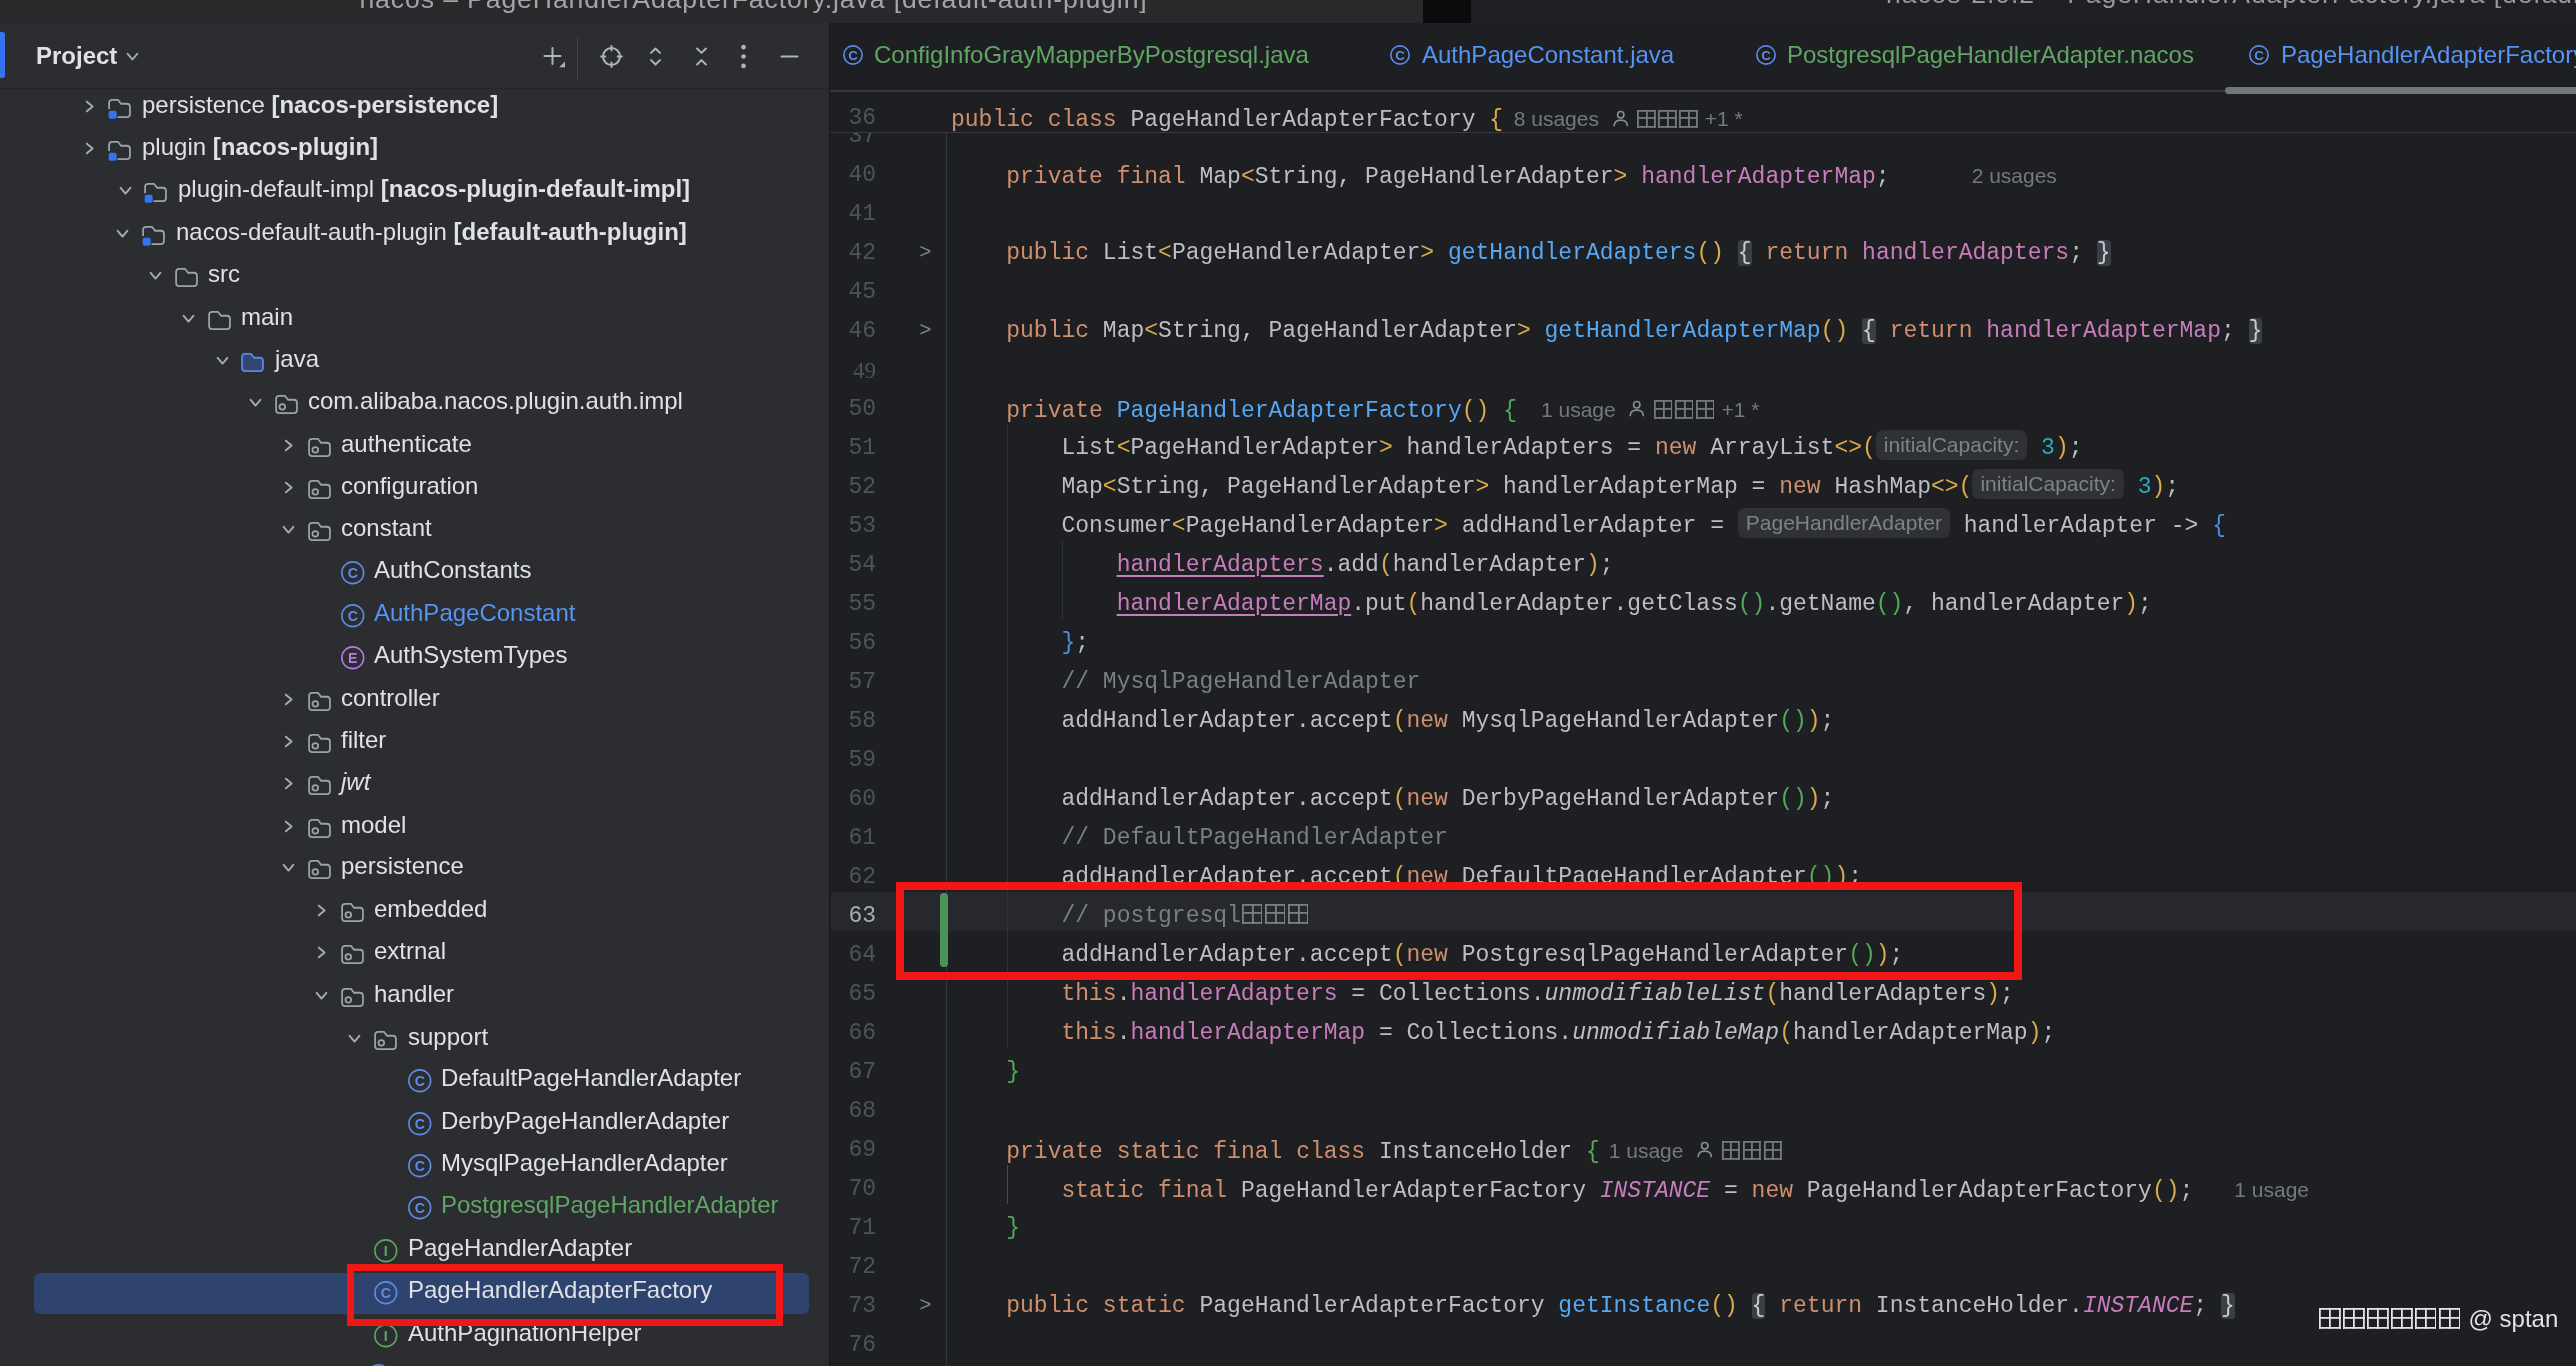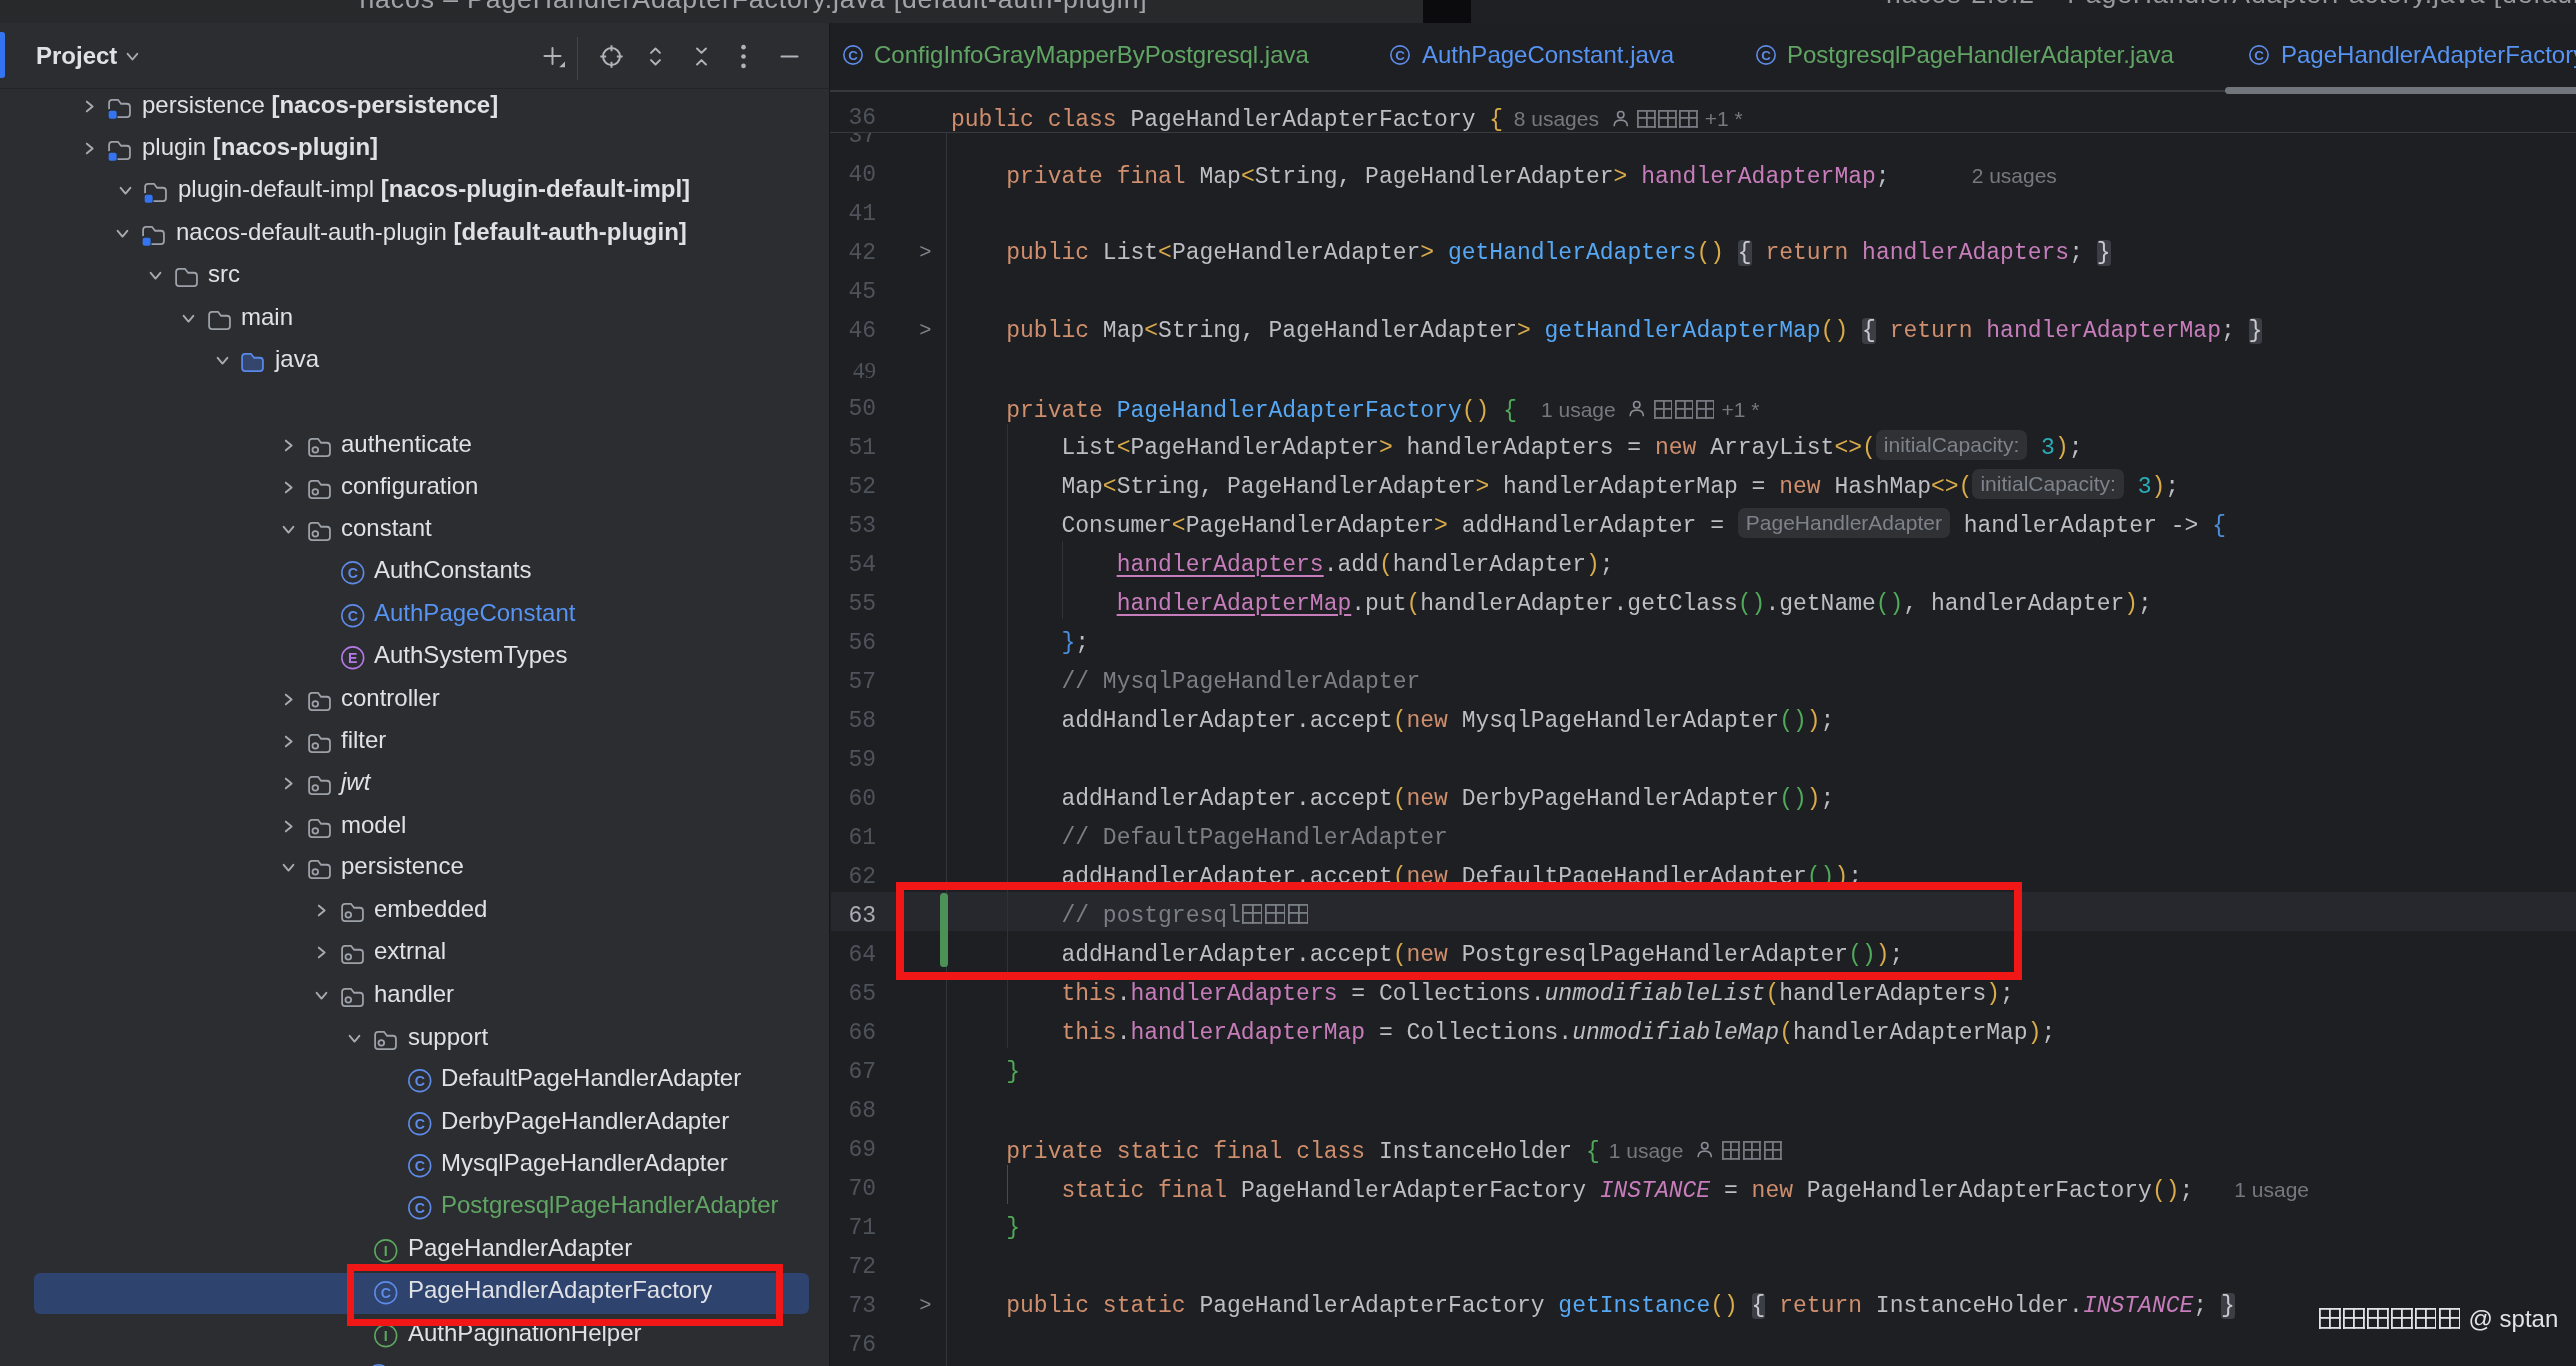--- a/index.html
+++ b/index.html
@@ -141,20 +141,30 @@
       </div>
 <div class="treerow" style="top:317px;">
         <div class="trchev" style="left:215px;"><svg width="15" height="15" viewBox="0 0 17 17" style="">
             <polyline points="3,5.5 8.5,12 14,5.5" fill="none" stroke="#A6AAB1" stroke-width="2.2" stroke-linecap="round" stroke-linejoin="round"></polyline>
           </svg></div>
         <div class="tricon" style="left:239px;"><svg width="27.5" height="27.5" viewBox="0 0 31 31" style="">
             <path d="M3.5 10 q0-3.5 3.5-3.5 h6.5 l3.5 4.5 H23.5 q3.5 0 3.5 3.5 v8 q0 3.5-3.5 3.5 H7 q-3.5 0-3.5-3.5 z" fill="rgba(70,118,220,0.35)" stroke="#5988E9" stroke-width="2"></path>
           </svg></div>
         <div class="trtext" style="left:275px;">java</div>
       </div>
+<div class="treerow" style="top:359px;">
+        <div class="trchev" style="left:248px;"><svg width="15" height="15" viewBox="0 0 17 17" style="">
+            <polyline points="3,5.5 8.5,12 14,5.5" fill="none" stroke="#A6AAB1" stroke-width="2.2" stroke-linecap="round" stroke-linejoin="round"></polyline>
+          </svg></div>
+        <div class="tricon" style="left:273px;"><svg width="27.5" height="27.5" viewBox="0 0 31 31" style="">
+            <path d="M3.5 10 q0-3.5 3.5-3.5 h6.5 l3.5 4.5 H23.5 q3.5 0 3.5 3.5 v8 q0 3.5-3.5 3.5 H7 q-3.5 0-3.5-3.5 z" fill="none" stroke="#9DA2AA" stroke-width="2"></path>
+            <circle cx="10.5" cy="19" r="3.2" fill="none" stroke="#9DA2AA" stroke-width="2"></circle>
+          </svg></div>
+        <div class="trtext" style="left:308px;">com.alibaba.nacos.plugin.auth.impl</div>
+      </div>
 <div class="treerow" style="top:402px;">
         <div class="trchev" style="left:281px;"><svg width="15" height="15" viewBox="0 0 17 17" style="">
             <polyline points="5.5,3 12,8.5 5.5,14" fill="none" stroke="#A6AAB1" stroke-width="2.2" stroke-linecap="round" stroke-linejoin="round"></polyline>
           </svg></div>
         <div class="tricon" style="left:306px;"><svg width="27.5" height="27.5" viewBox="0 0 31 31" style="">
             <path d="M3.5 10 q0-3.5 3.5-3.5 h6.5 l3.5 4.5 H23.5 q3.5 0 3.5 3.5 v8 q0 3.5-3.5 3.5 H7 q-3.5 0-3.5-3.5 z" fill="none" stroke="#9DA2AA" stroke-width="2"></path>
             <circle cx="10.5" cy="19" r="3.2" fill="none" stroke="#9DA2AA" stroke-width="2"></circle>
           </svg></div>
         <div class="trtext" style="left:341px;">authenticate</div>
       </div>
@@ -359,21 +369,21 @@
 <div class="tabt" style="left:44px;color:#60A564;">ConfigInfoGrayMapperByPostgresql.java</div>
 <div class="abs" style="left:558px;top:20.4px;"><svg width="24" height="24" viewBox="0 0 27 27" style="">
           <circle cx="13.5" cy="13.5" r="10.3" fill="none" stroke="#5E8BE8" stroke-width="1.8"></circle>
           <text x="13.5" y="18.9" text-anchor="middle" font-family="Liberation Sans" font-size="15" font-weight="600" fill="#5E8BE8">C</text>
         </svg></div>
 <div class="tabt" style="left:592px;color:#5693F2;">AuthPageConstant.java</div>
 <div class="abs" style="left:924px;top:20.4px;"><svg width="24" height="24" viewBox="0 0 27 27" style="">
           <circle cx="13.5" cy="13.5" r="10.3" fill="none" stroke="#5E8BE8" stroke-width="1.8"></circle>
           <text x="13.5" y="18.9" text-anchor="middle" font-family="Liberation Sans" font-size="15" font-weight="600" fill="#5E8BE8">C</text>
         </svg></div>
-<div class="tabt" style="left:957px;color:#60A564;">PostgresqlPageHandlerAdapter.java</div>
+<div class="tabt" style="left:957px;color:#60A564;">PostgresqlPageHandlerAdapter.nacos</div>
 <div class="abs" style="left:1417px;top:20.4px;"><svg width="24" height="24" viewBox="0 0 27 27" style="">
           <circle cx="13.5" cy="13.5" r="10.3" fill="none" stroke="#5E8BE8" stroke-width="1.8"></circle>
           <text x="13.5" y="18.9" text-anchor="middle" font-family="Liberation Sans" font-size="15" font-weight="600" fill="#5E8BE8">C</text>
         </svg></div>
 <div class="tabt" style="left:1451px;color:#5693F2;">PageHandlerAdapterFactory.java</div>
 <div class="abs" style="left:0;top:67px;width:1746px;height:1.8px;background:#36383C;"></div>
 <div class="abs" style="left:1395px;top:64px;width:351px;height:7px;background:#71757C;border-radius:3.5px 0 0 3.5px;"></div>
 <div class="gn" style="top:133px;">40</div>
 <div class="cl" style="top:133px;">    <span class="k">private</span> <span class="k">final</span> Map<span class="g1">&lt;</span>String, PageHandlerAdapter<span class="g1">&gt;</span> <span class="f">handlerAdapterMap</span>;<span class="us" style="margin-left:82px;">2 usages</span></div>
 <div class="gn" style="top:172px;">41</div>

